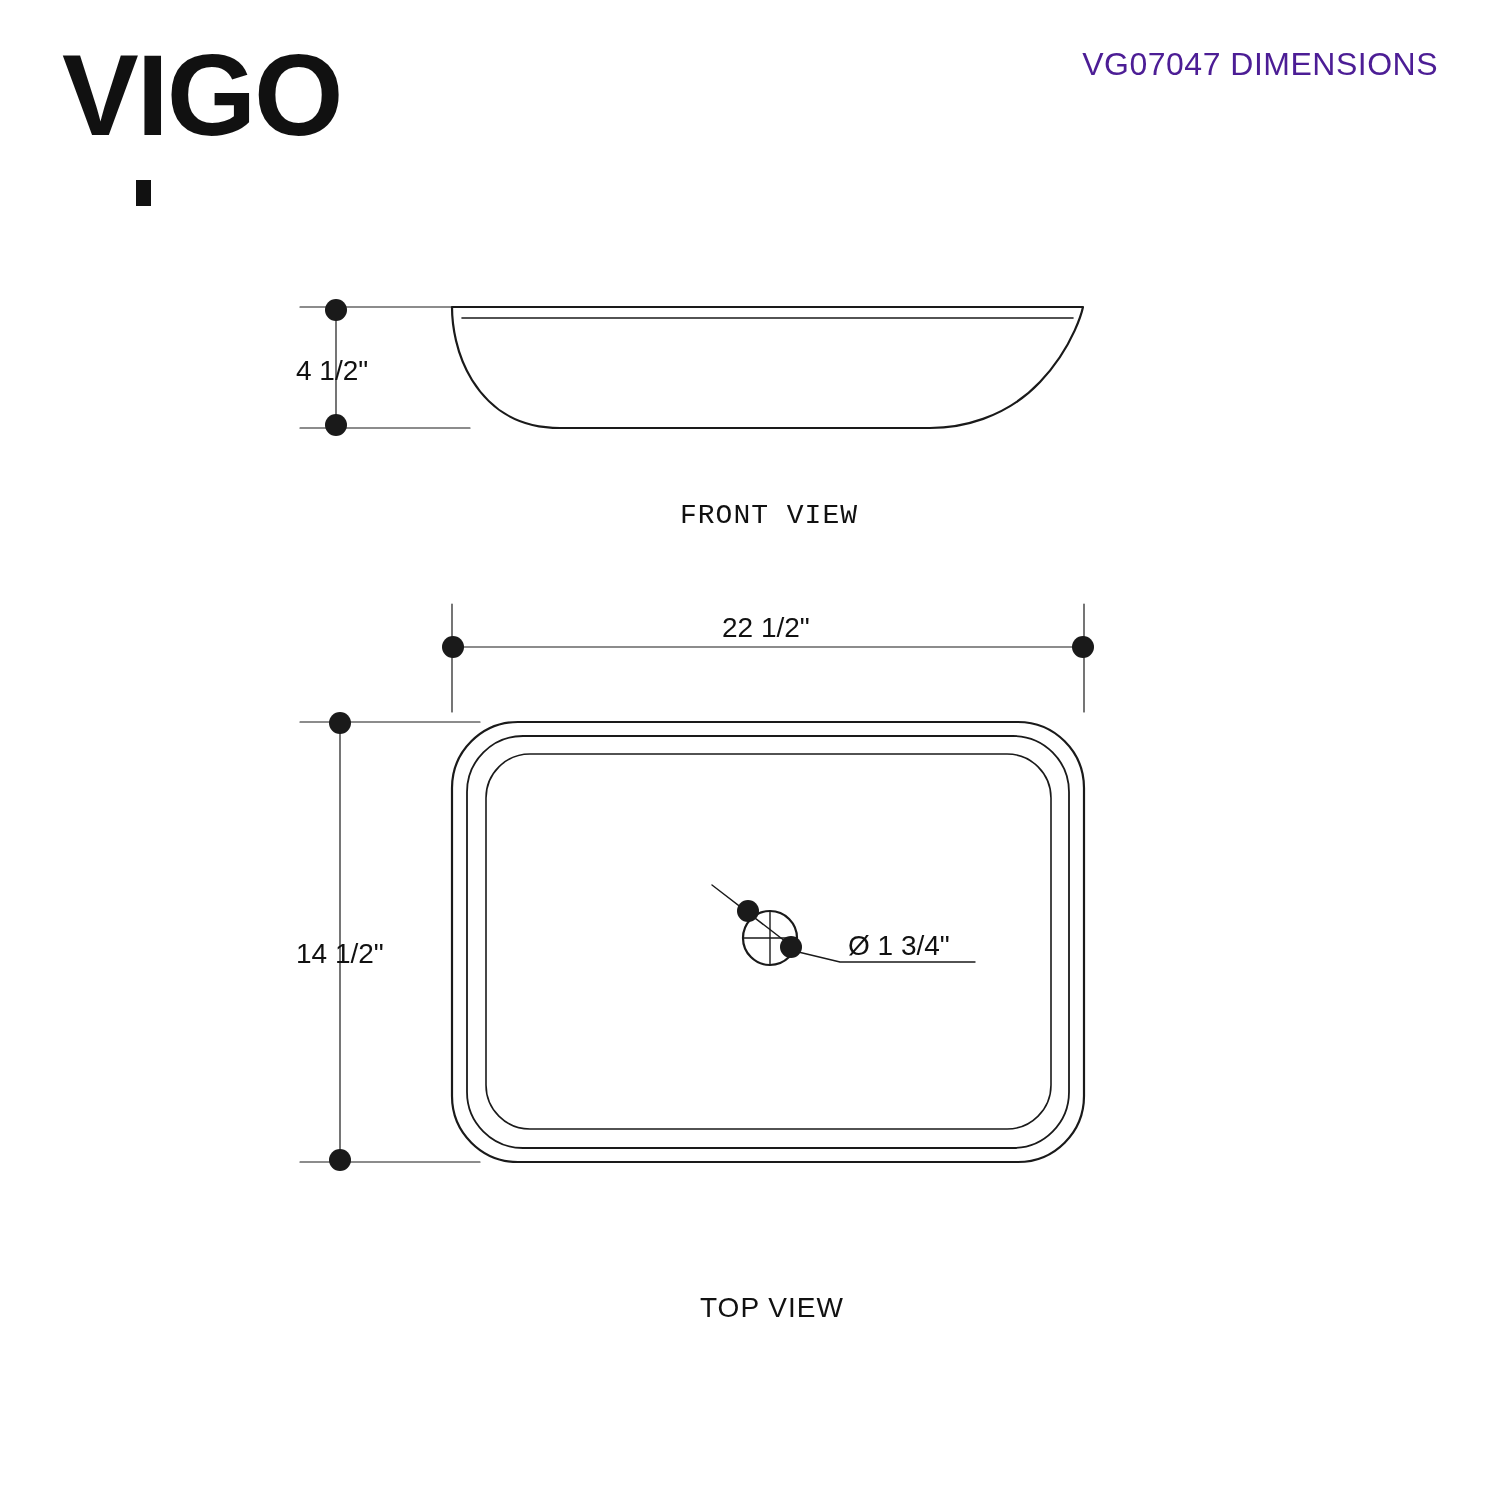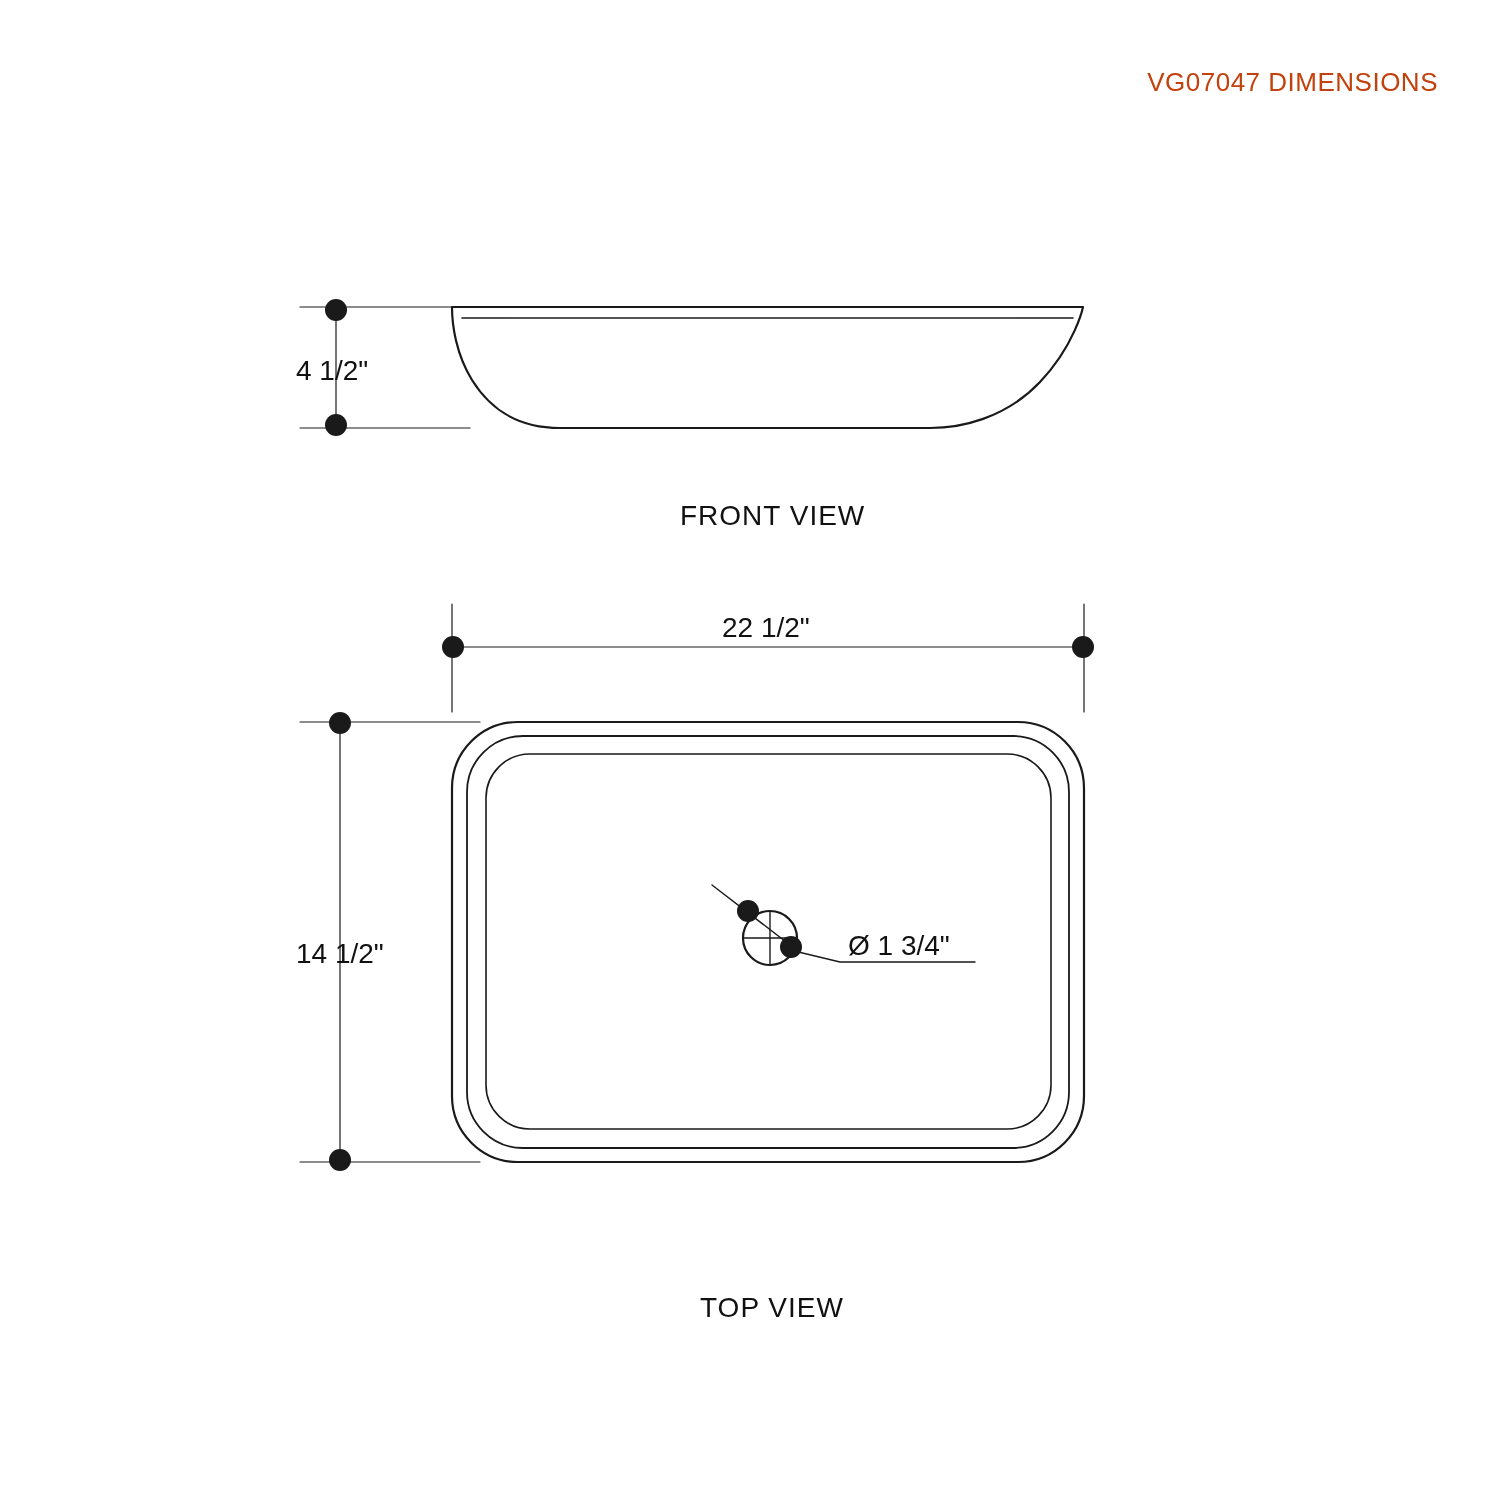--- a/index.html
+++ b/index.html
@@ -36,35 +36,35 @@
     left: 74px;
     top: 142px;
     width: 15px;
     height: 26px;
     background: #111111;
   }
   
   .doc-code {
     position: absolute;
     right: 62px;
-    top: 67px;
-    font-size: 26px;
+    top: 46px;
+    font-size: 32px;
     letter-spacing: 0.5px;
-    color: #c2410c;
+    color: #4c1d95;
     white-space: nowrap;
   }
   
   .caption {
     position: absolute;
     font-size: 28px;
     letter-spacing: 1px;
     color: #111111;
     white-space: nowrap;
   }
-  #caption-front { left: 680px; top: 500px; }
+  #caption-front { left: 680px; top: 500px; font-family: Liberation Mono, monospace; }
   #caption-top   { left: 700px; top: 1292px; }
 
   
   .dim-label {
     position: absolute;
     font-size: 28px;
     color: #111111;
     white-space: nowrap;
   }
   #dim-height-label { left: 296px; top: 355px; }
@@ -79,20 +79,24 @@
     width: 1500px;
     height: 1500px;
     pointer-events: none;
   }
 </style>
 </head>
 <body>
 
 <div class="sheet">
 
+  <div class="logo">
+    <span>VIGO</span>
+    <span class="dot"></span>
+  </div>
 
   <div class="doc-code">VG07047 DIMENSIONS</div>
 
   <svg class="draw" viewBox="0 0 1500 1500" xmlns="http://www.w3.org/2000/svg">
     <g fill="none" stroke="#1a1a1a" stroke-width="2.2" stroke-linecap="round" stroke-linejoin="round">
 
       <path d="M 452 307 L 1083 307 C 1083 307 1075 345 1040 382 C 1005 419 960 428 930 428 L 560 428 C 520 428 492 412 472 380 C 456 354 452 325 452 307 Z"></path>
 
       <path d="M 462 318 L 1073 318" stroke-width="1.6"></path>
 

